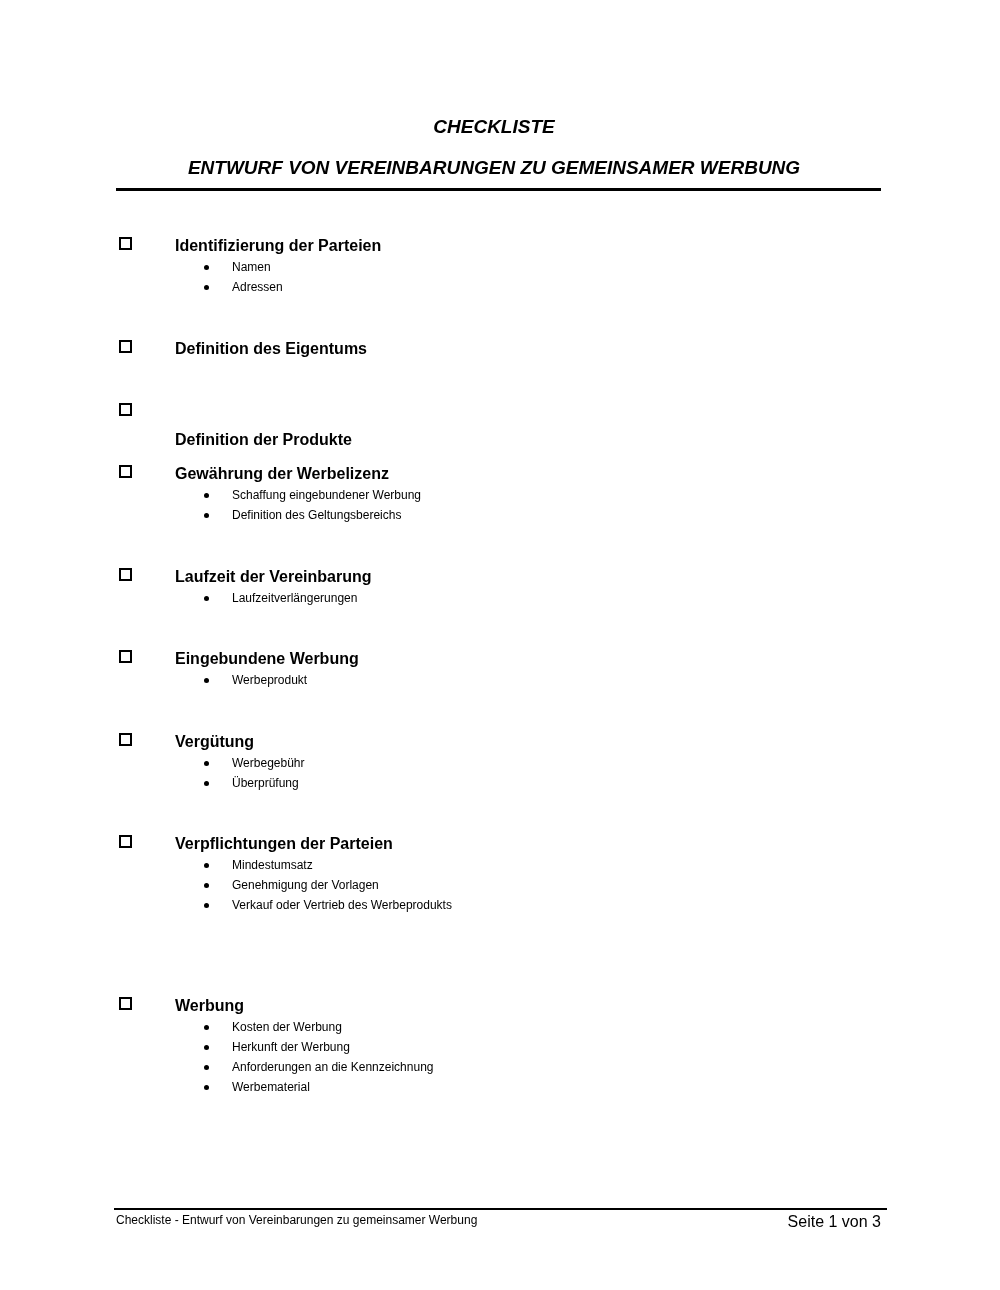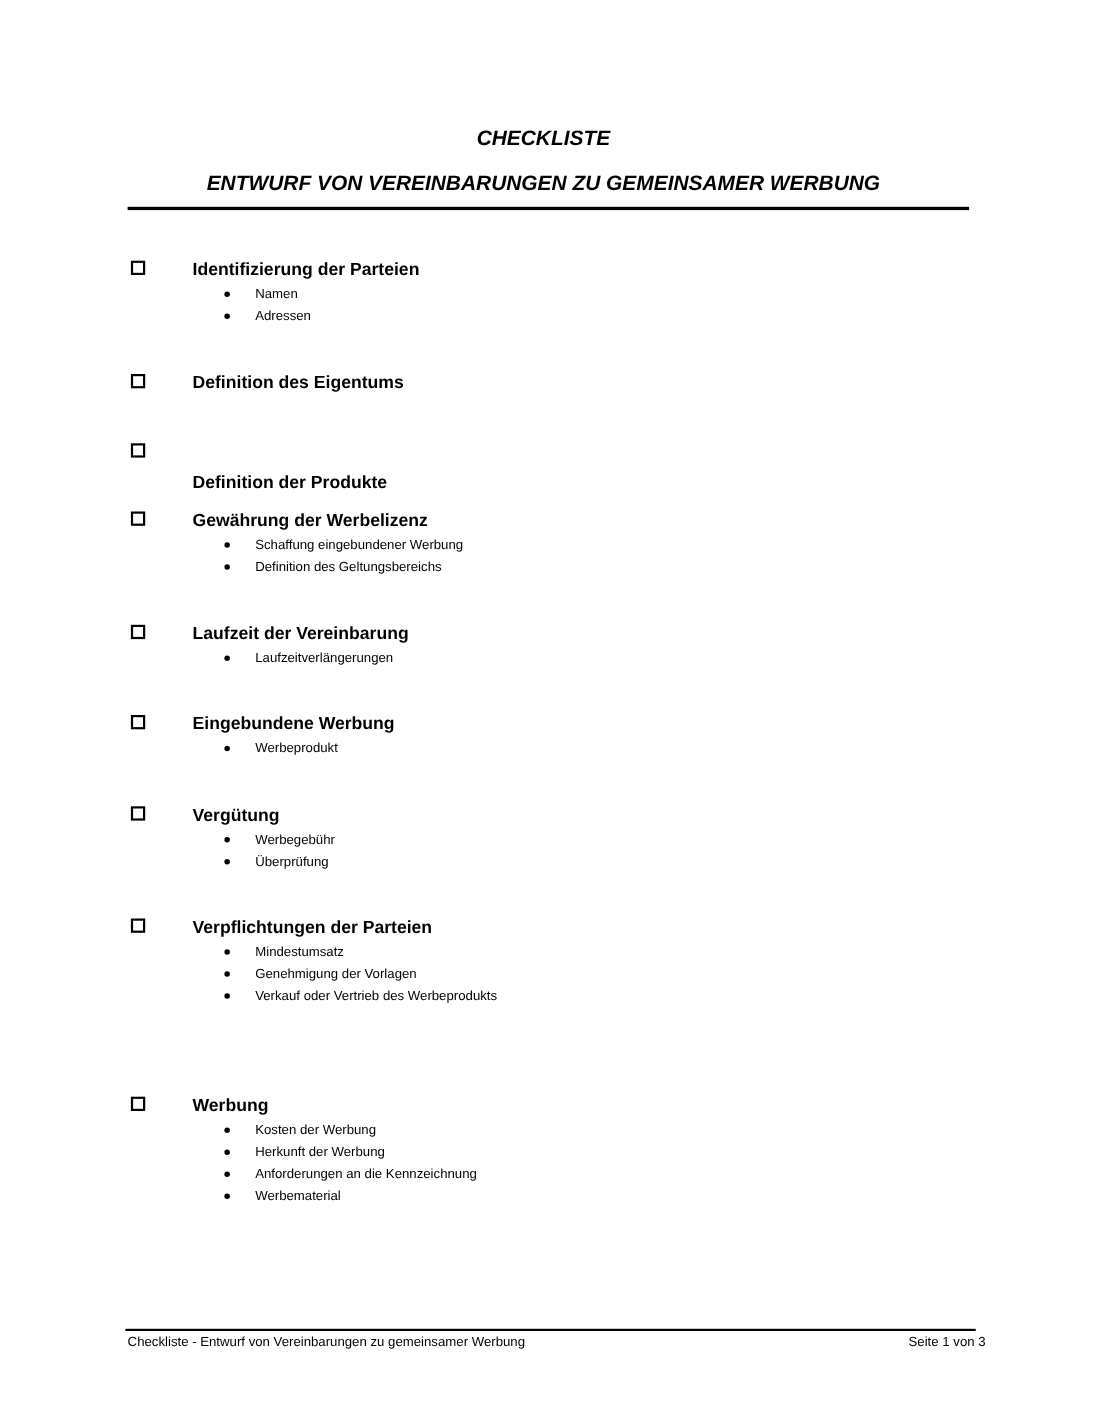--- a/index.html
+++ b/index.html
@@ -9,21 +9,21 @@
   #t2 { top:157px; }
   .rule-top { position:absolute; left:116px; width:765px; top:188px; height:3px; background:#000; }
   .section { position:absolute; left:0; width:1000px; }
   .cb { position:absolute; left:119px; width:13px; height:13px; border:2px solid #000; box-sizing:border-box; }
   .sec-title { position:absolute; left:175px; font-weight:bold; font-size:16px; line-height:20px; }
   .items { position:absolute; left:200px; margin:0; padding:0; list-style:none; }
   .items li { font-size:12px; line-height:20px; position:relative; padding-left:32px; white-space:nowrap; }
   .items li .dot { position:absolute; left:4px; top:8px; width:5px; height:5px; border-radius:50%; background:#000; }
   .rule-bottom { position:absolute; left:114px; width:773px; top:1208px; height:2px; background:#000; }
   .footer-left { position:absolute; left:116px; top:1213px; font-size:12px; }
-  .footer-right { position:absolute; right:104px; top:1213px; font-size:12px; }
+  .footer-right { position:absolute; right:119px; top:1213px; font-size:16px; }
 </style>
 </head>
 <body>
 
 <div id="t1" class="title">CHECKLISTE</div>
 <div id="t2" class="title">ENTWURF VON VEREINBARUNGEN ZU GEMEINSAMER WERBUNG</div>
 <div class="rule-top"></div>
 
 <div class="section" style="top:236px;">
   <div class="cb" style="top:1px;"></div>

